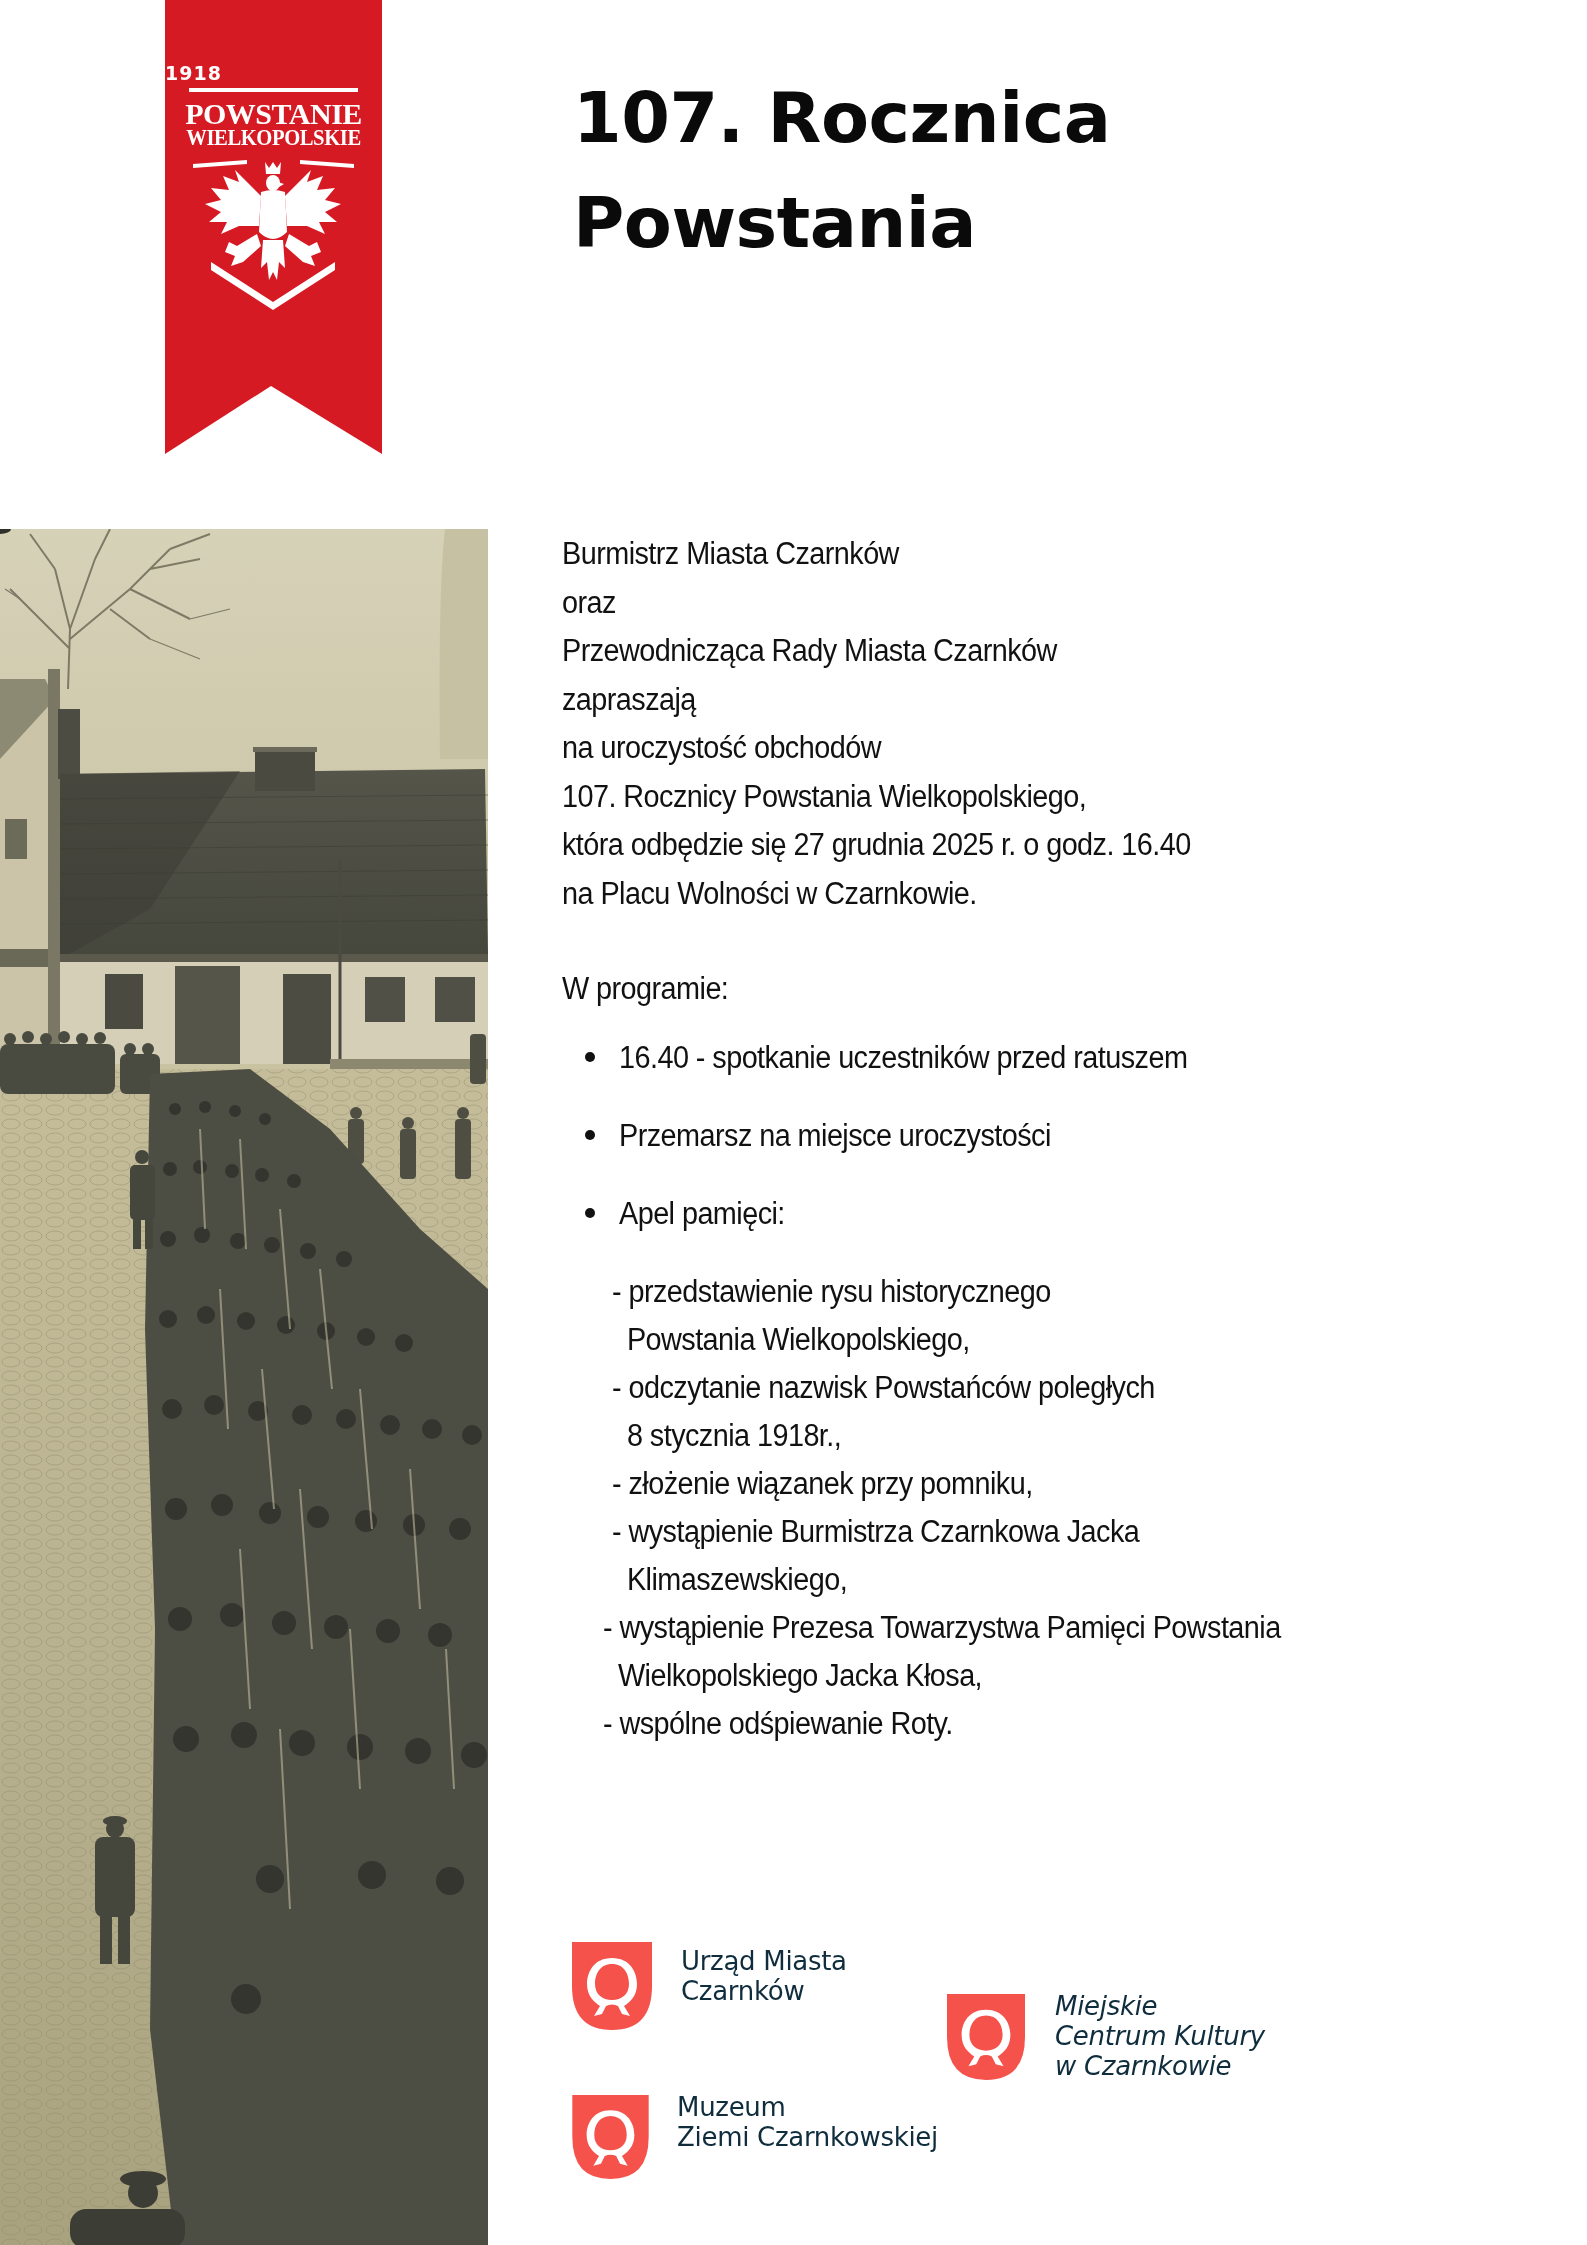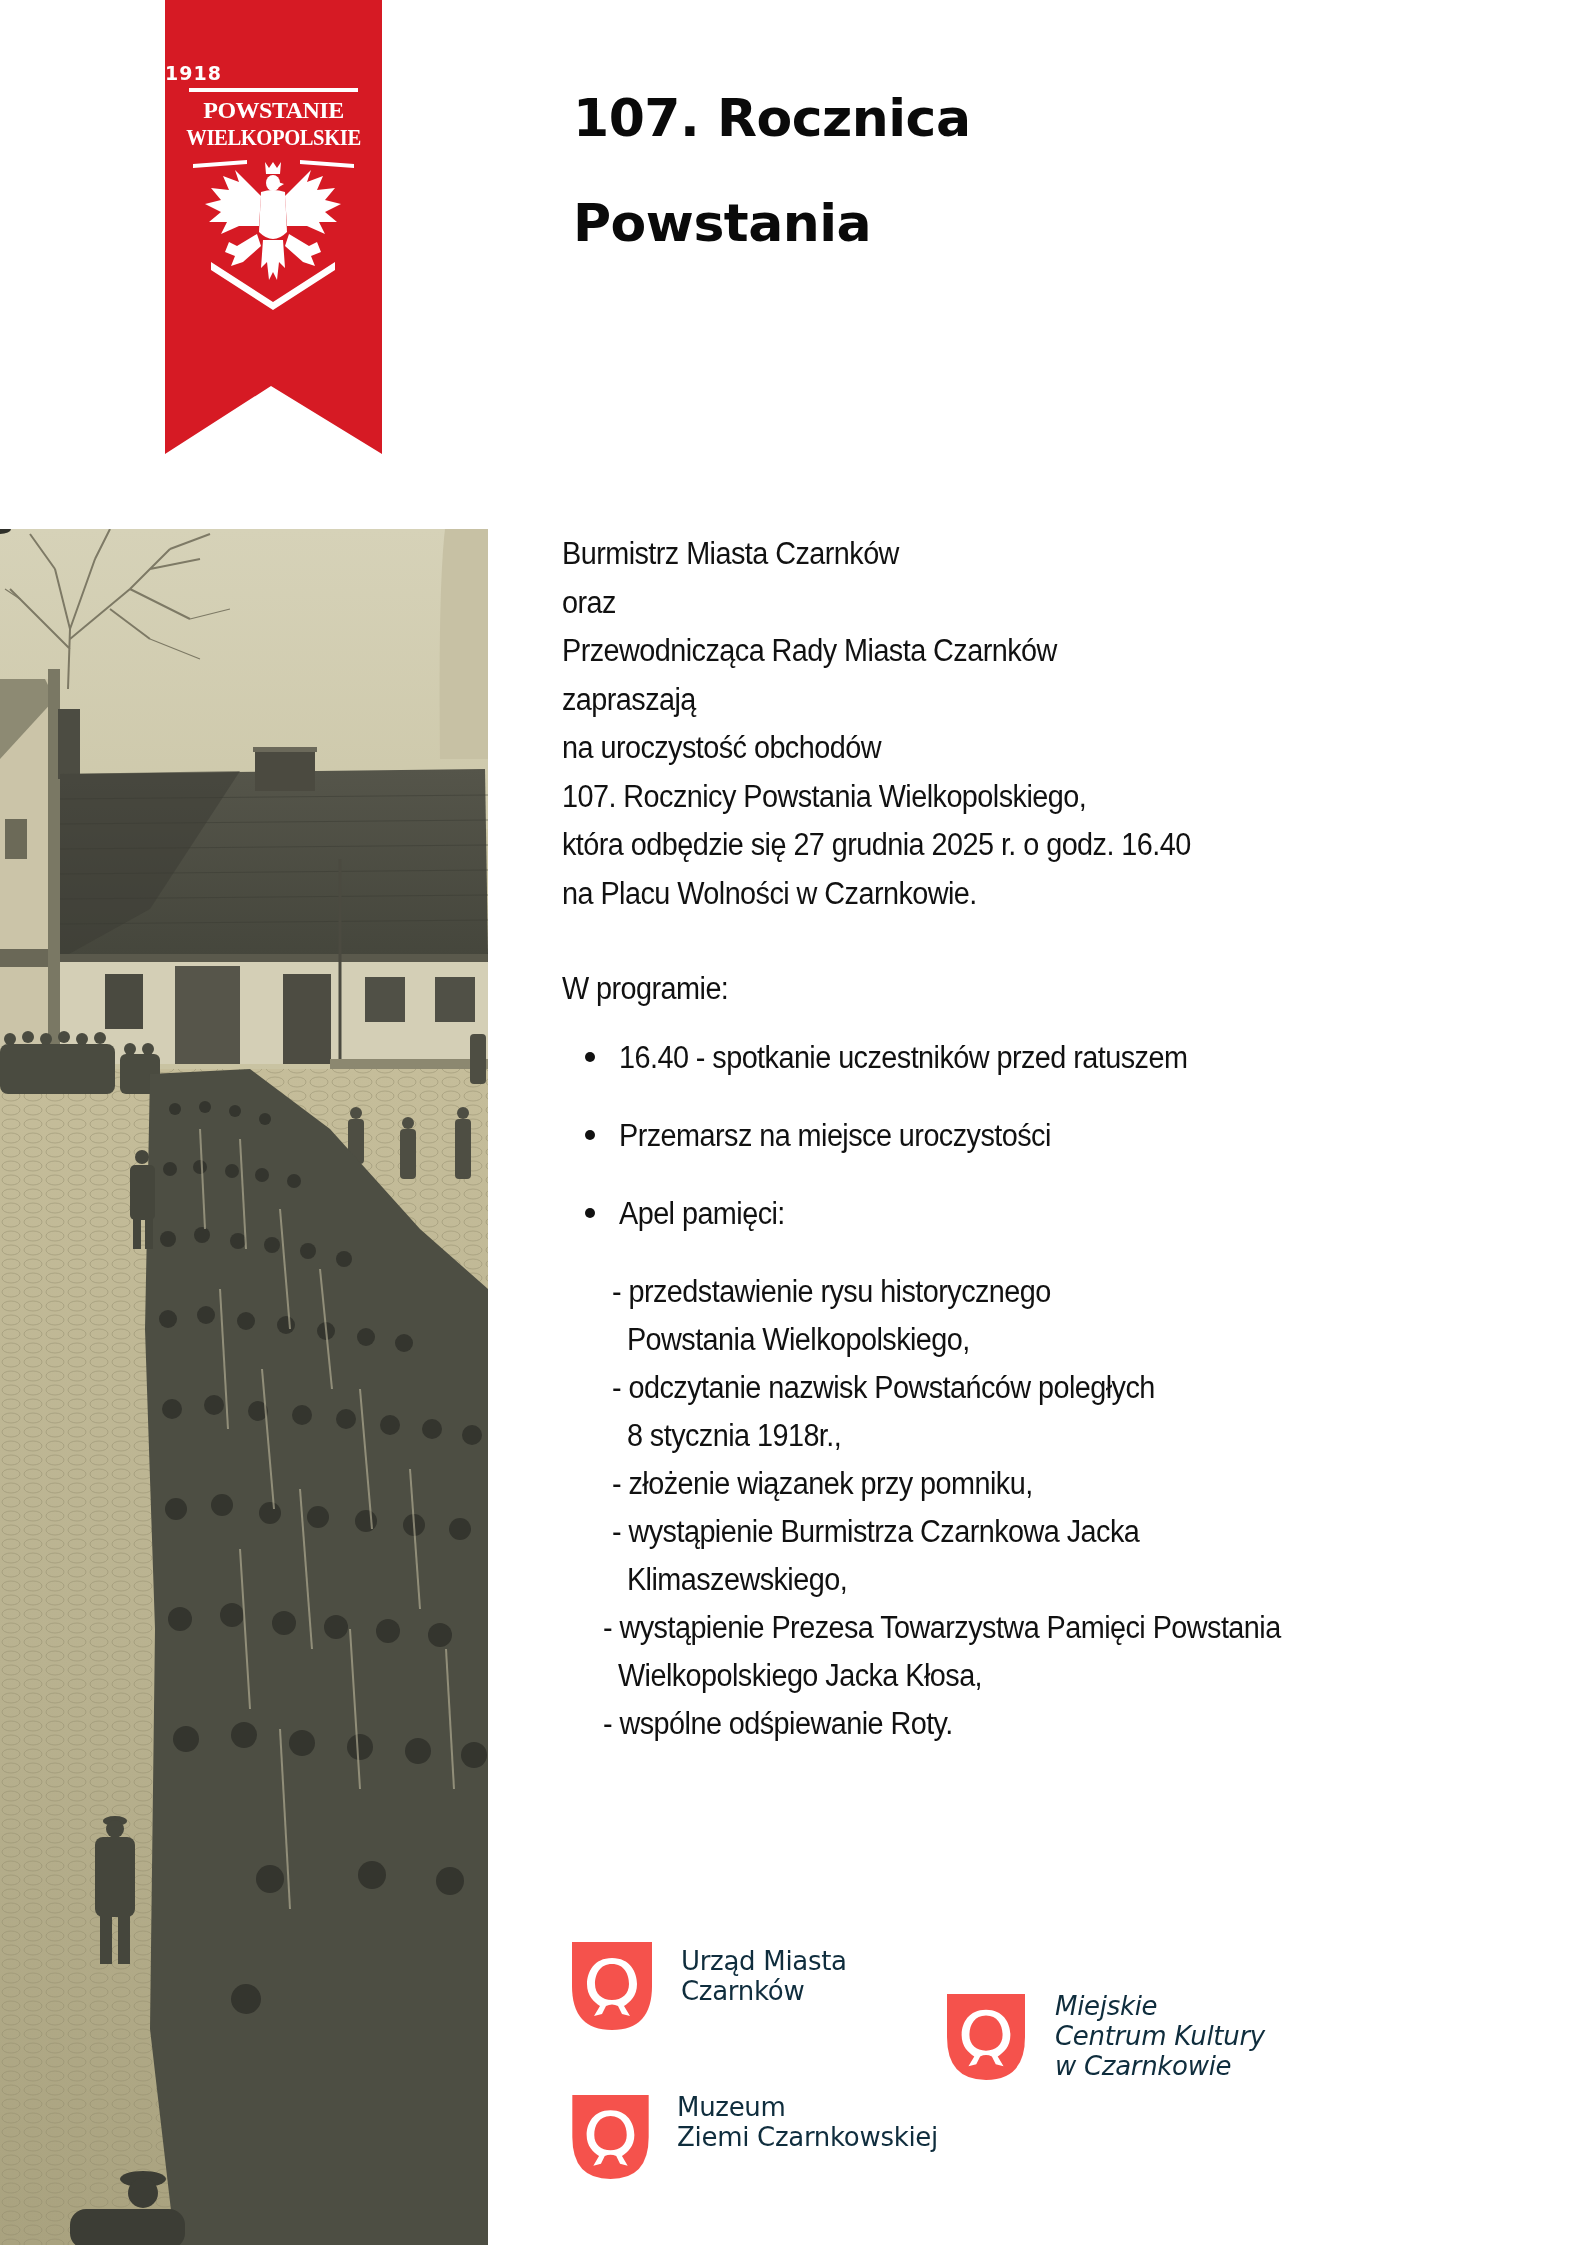--- a/index.html
+++ b/index.html
@@ -17,28 +17,28 @@
   .banner-year {
     position: absolute; left: 0; width: 100%; top: 62px; text-align: left;
     font-family: "DejaVu Sans", sans-serif; font-weight: bold; font-size: 19px;
     color: #ffffff; letter-spacing: 1px;
   }
   .banner-line1, .banner-line2 {
     position: absolute; left: 0; width: 100%; text-align: center;
     font-family: "Liberation Serif", "DejaVu Serif", serif; font-weight: bold;
     color: #ffffff; letter-spacing: -0.5px;
   }
-  .banner-line1 { top: 97px; font-size: 24px; }
+  .banner-line1 { top: 97px; font-size: 30px; }
   .banner-line2 { top: 124px; font-size: 24px; transform: scaleX(0.86); }
 
   
   .title {
     position: absolute; left: 573px; top: 66px; margin: 0;
     font-family: "DejaVu Sans", sans-serif; font-weight: bold;
-    font-size: 52px; line-height: 105px; color: #0a0a0a; letter-spacing: -0.5px;
+    font-size: 70px; line-height: 105px; color: #0a0a0a; letter-spacing: -0.5px;
   }
   .title span { display: block; }
 
   
   .photo {
     position: absolute; left: 0; top: 529px; width: 488px; height: 1716px;
     overflow: hidden; background: #c9c3a2;
   }
   .photo svg { display: block; }
 

